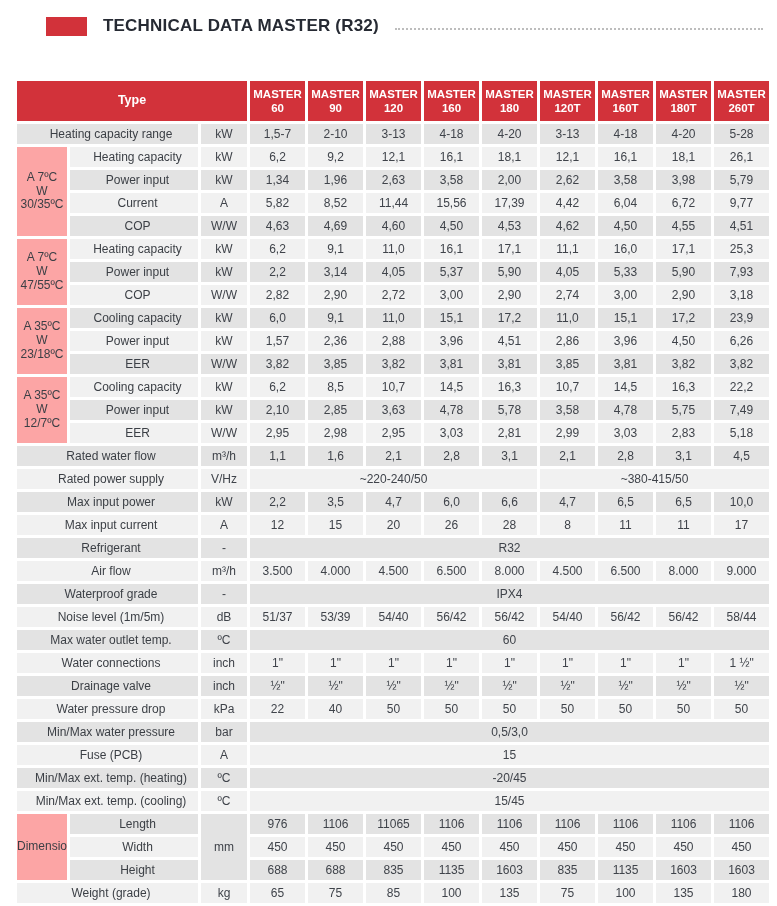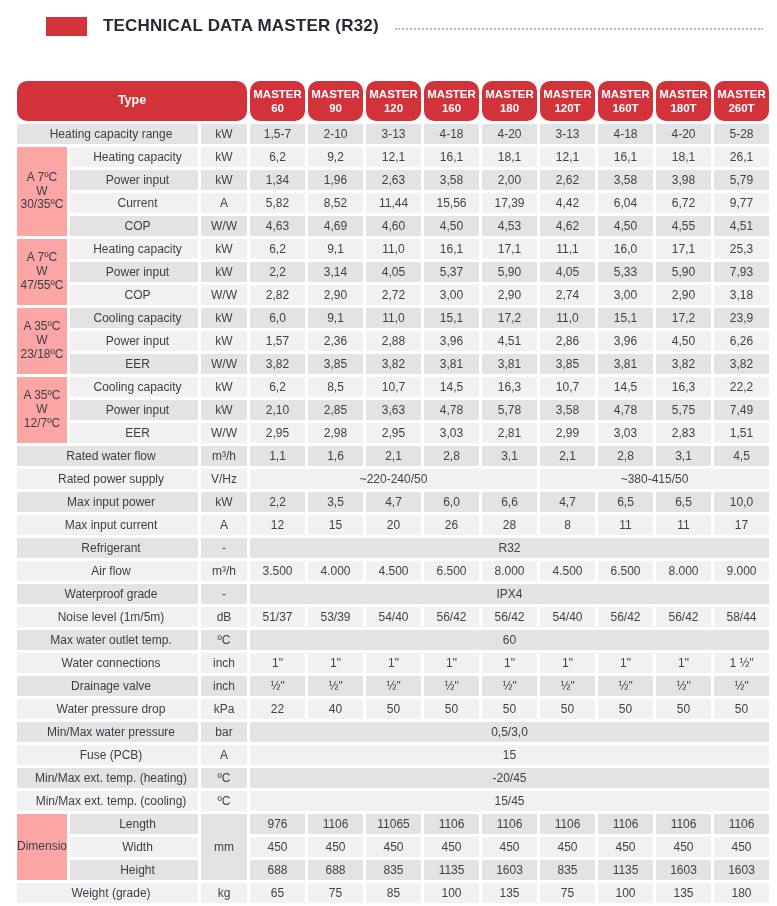--- a/index.html
+++ b/index.html
@@ -21,21 +21,21 @@
     margin-top: 40px;
     width: 749px;
     border-collapse: separate;
     border-spacing: 3px;
     table-layout: fixed;
   }
   th, td { overflow: hidden; }
   thead th {
     background: #d2323a; color: #ffffff;
     font-size: 11.5px; font-weight: bold; line-height: 1.25;
-    height: 40px; text-align: center; vertical-align: middle; border-radius: 10px;
+    height: 40px; text-align: center; vertical-align: middle;
   }
   thead th.corner { font-size: 12.5px; }
   tbody th, tbody td {
     height: 20px; font-size: 12px; font-weight: normal;
     vertical-align: middle;
   }
   .label-cell { text-align: center; padding-left: 7px; color: #3b3f45; }
   .group-cell {
     background: #fca5a5; text-align: center; color: #3b3f45;
     white-space: pre-line; line-height: 1.15; font-size: 12px;
@@ -260,21 +260,21 @@
         <th class="label-cell light">EER</th>
         <td class="unit-cell light">W/W</td>
         <td class="value-cell light">2,95</td>
         <td class="value-cell light">2,98</td>
         <td class="value-cell light">2,95</td>
         <td class="value-cell light">3,03</td>
         <td class="value-cell light">2,81</td>
         <td class="value-cell light">2,99</td>
         <td class="value-cell light">3,03</td>
         <td class="value-cell light">2,83</td>
-        <td class="value-cell light">1,51</td>
+        <td class="value-cell light">5,18</td>
       </tr>
       <tr>
         <th class="label-cell dark" colspan="2">Rated water flow</th>
         <td class="unit-cell dark">m³/h</td>
         <td class="value-cell dark">1,1</td>
         <td class="value-cell dark">1,6</td>
         <td class="value-cell dark">2,1</td>
         <td class="value-cell dark">2,8</td>
         <td class="value-cell dark">3,1</td>
         <td class="value-cell dark">2,1</td>

